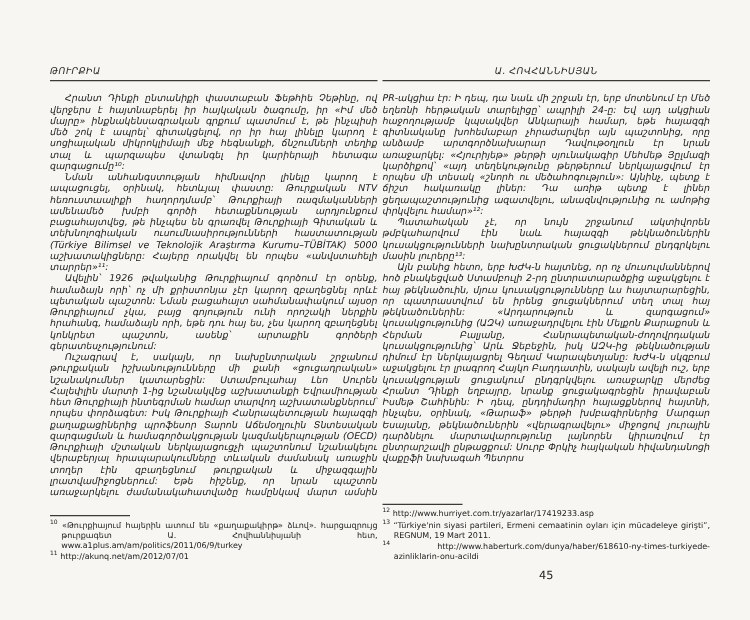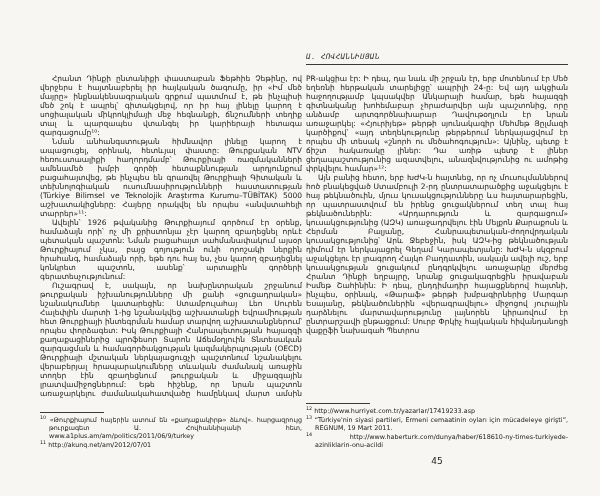--- a/index.html
+++ b/index.html
@@ -14,26 +14,27 @@
   .page{position:absolute;top:52px;width:262px;height:398px;}
   .page-left{left:40px;}
   .page-right{left:306px;}
   .running-head{
     position:absolute;top:0;left:0;right:0;
     font-size:7.5px;font-style:italic;letter-spacing:.4px;
     padding-bottom:3px;
     border-bottom:.8px solid #3a3a38;
     color:#2b2b29;
   }
-  .running-head.right{text-align:left;font-family:Liberation Mono, monospace;}
+  .running-head.right{text-align:center;}
   .body-text{
     position:absolute;top:22px;left:0;right:0;bottom:52px;
     overflow:hidden;
     font-size:7.5px;line-height:9px;
     text-align:justify;
+    font-style:italic;
   }
   .body-text p{margin:0;text-indent:12px;}
   .body-text p.no-indent{text-indent:0;}
   .footnotes{
     position:absolute;left:0;right:0;bottom:0;
     font-size:6.4px;line-height:8px;
     text-align:justify;
   }
   .fn-rule{
     width:64px;height:0;border:0;border-top:.8px solid #3a3a38;
@@ -47,39 +48,43 @@
   }
   .page-num.left{left:40px;margin-top:44px;}
   .page-num.right{left:306px;width:262px;text-align:center;}
 </style>
 </head>
 <body>
 
 <div class="spread">
 
   <div class="page page-left">
+    <div class="running-head left">
+      <span>ԹՈՒՐՔԻԱ</span>
+    </div>
     <div class="body-text">
       <p>Հրանտ Դինքի ընտանիքի փաստաբան Ֆեթհիե Չեթինը, ով վերջերս է հայտնաբերել իր հայկական ծագումը, իր «Իմ մեծ մայրը» ինքնակենսագրական գրքում պատմում է, թե ինչպիսի մեծ շոկ է ապրել՝ գիտակցելով, որ իր հայ լինելը կարող է սոցիալական միկրոկլիմայի մեջ հեգնանքի, ճնշումների տեղիք տալ և պարզապես վտանգել իր կարիերայի հետագա զարգացումը¹⁰:</p>
       <p>Նման անհանգստության հիմնավոր լինելը կարող է ապացուցել, օրինակ, հետևյալ փաստը: Թուրքական NTV հեռուստաալիքի հաղորդմամբ՝ Թուրքիայի ռազմականների ամենամեծ խմբի գործի հետաքննության արդյունքում բացահայտվեց, թե ինչպես են գրառվել Թուրքիայի Գիտական և տեխնոլոգիական ուսումնասիրությունների հաստատության (Türkiye Bilimsel ve Teknolojik Araştırma Kurumu–TÜBİTAK) 5000 աշխատակիցները: Հայերը որակվել են որպես «անվստահելի տարրեր»¹¹:</p>
       <p>Ավելին՝ 1926 թվականից Թուրքիայում գործում էր օրենք, համաձայն որի՝ ոչ մի քրիստոնյա չէր կարող զբաղեցնել որևէ պետական պաշտոն: Նման բացահայտ սահմանափակում այսօր Թուրքիայում չկա, բայց գոյություն ունի որոշակի ներքին հրահանգ, համաձայն որի, եթե դու հայ ես, չես կարող զբաղեցնել կոնկրետ պաշտոն, ասենք՝ արտաքին գործերի գերատեսչությունում:</p>
       <p>Ուշագրավ է, սակայն, որ նախընտրական շրջանում թուրքական իշխանությունները մի քանի «ցուցադրական» նշանակումներ կատարեցին: Ստամբուլահայ Լեո Սուրեն Հալեփլին մարտի 1-ից նշանակվեց աշխատանքի Եվրամիության հետ Թուրքիայի ինտեգրման համար տարվող աշխատանքներում՝ որպես փորձագետ: Իսկ Թուրքիայի Հանրապետության հայազգի քաղաքացիներից պրոֆեսոր Տարոն Աճեմօղլուին Տնտեսական զարգացման և համագործակցության կազմակերպության (OECD) Թուրքիայի մշտական ներկայացուցչի պաշտոնում նշանակելու վերաբերյալ հրապարակումները տևական ժամանակ առաջին տողեր էին զբաղեցնում թուրքական և միջազգային լրատվամիջոցներում: Եթե հիշենք, որ նրան պաշտոն առաջարկելու ժամանակահատվածը համընկավ մարտ ամսին եվրոպական խորհրդարանում Թուրքիայի մարդու իրավունքների ու ազգային փոքրամասնությունների ազատությունների վերաբերյալ զեկույցի հետ, ապա կարող ենք վստահաբար պնդել, որ դա մտածված</p>
     </div>
     <div class="footnotes">
       <hr class="fn-rule">
       <p class="footnote"><sup>10</sup> <span>«Թուրքիայում հայերին ատում են «քաղաքակիրթ» ձևով». հարցազրույց թուրքագետ Ա. Հովհաննիսյանի հետ, www.a1plus.am/am/politics/2011/06/9/turkey</span></p>
       <p class="footnote"><sup>11</sup> <span>http://akunq.net/am/2012/07/01</span></p>
     </div>
   </div>
 
   <div class="page page-right">
     <div class="running-head right">
       <span>Ա. ՀՈՎՀԱՆՆԻՍՅԱՆ</span>
     </div>
     <div class="body-text">
       <p class="no-indent">PR-ակցիա էր: Ի դեպ, դա նաև մի շրջան էր, երբ մոտենում էր Մեծ եղեռնի հերթական տարելիցը՝ ապրիլի 24-ը: Եվ այդ ակցիան հաջողությամբ կպսակվեր Անկարայի համար, եթե հայազգի գիտնականը խոհեմաբար չհրաժարվեր այն պաշտոնից, որը անձամբ արտգործնախարար Դավութօղլուն էր նրան առաջարկել: «Հյուրիյեթ» թերթի սյունակագիր Մեհմեթ Յըլմազի կարծիքով՝ «այդ տեղեկությունը թերթերում ներկայացվում էր որպես մի տեսակ «շնորհ ու մեծահոգություն»: Այնինչ, պետք է ճիշտ հակառակը լիներ: Դա առիթ պետք է լիներ ցեղապաշտությունից ազատվելու, անազնվությունից ու ամոթից փրկվելու համար»¹²:</p>
+      <p>Պատահական չէ, որ նույն շրջանում ակտիվորեն թմբկահարվում էին նաև հայազգի թեկնածուներին կուսակցությունների նախընտրական ցուցակներում ընդգրկելու մասին լուրերը¹³:</p>
       <p>Այն բանից հետո, երբ ԽԺԿ-ն հայտնեց, որ ոչ մուսուլմաններով հոծ բնակեցված Ստամբուլի 2-րդ ընտրատարածքից աջակցելու է հայ թեկնածուին, մյուս կուսակցությունները ևս հայտարարեցին, որ պատրաստվում են իրենց ցուցակներում տեղ տալ հայ թեկնածուներին: «Արդարություն և զարգացում» կուսակցությունից (ԱԶԿ) առաջադրվելու էին Մելքոն Քարաքոսն և Հերման Բալյանը, Հանրապետական-ժողովրդական կուսակցությունից՝ Արև Ջեբեջին, իսկ ԱԶԿ-ից թեկնածության դիմում էր ներկայացրել Գեղամ Կարապետյանը: ԽԺԿ-ն սկզբում աջակցելու էր լրագրող Հայկո Բաղդատին, սակայն ավելի ուշ, երբ կուսակցության ցուցակում ընդգրկվելու առաջարկը մերժեց Հրանտ Դինքի եղբայրը, նրանք ցուցակագրեցին իրավաբան Իսմեթ Շահինին: Ի դեպ, ընդդիմադիր հայացքներով հայտնի, ինչպես, օրինակ, «Թարաֆ» թերթի խմբագիրներից Մարգար Եսայանը, թեկնածուներին «վերագրավելու» միջոցով յուրային դարձնելու մարտավարությունը լայնորեն կիրառվում էր ընտրարշավի ընթացքում: Սուրբ Փրկիչ հայկական հիվանդանոցի վաքըֆի նախագահ Պետրոս</p>
     </div>
     <div class="footnotes">
       <hr class="fn-rule">
       <p class="footnote"><sup>12</sup> <span>http://www.hurriyet.com.tr/yazarlar/17419233.asp</span></p>
       <p class="footnote"><sup>13</sup> <span>“Türkiye'nin siyasi partileri, Ermeni cemaatinin oyları için mücadeleye girişti”, REGNUM, 19 Mart 2011.</span></p>
       <p class="footnote"><sup>14</sup> <span>http://www.haberturk.com/dunya/haber/618610-ny-times-turkiyede-azinliklarin-onu-acildi</span></p>
     </div>
   </div>
 

